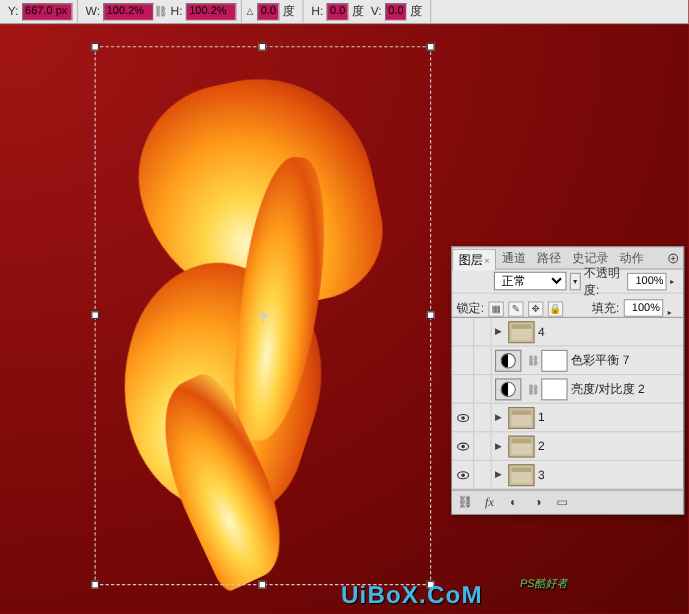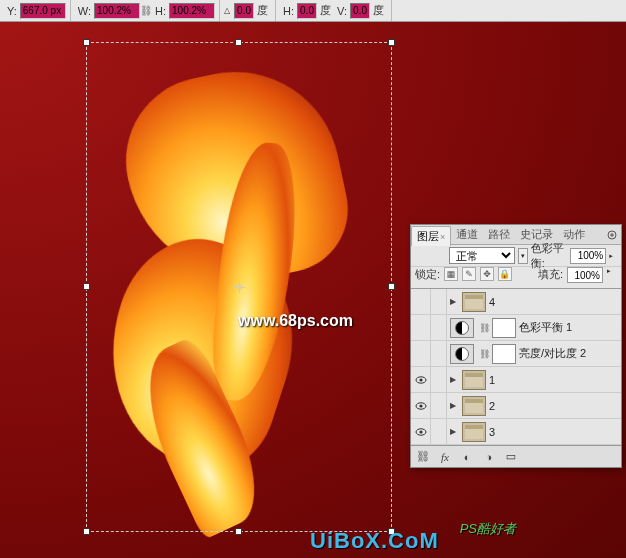--- a/index.html
+++ b/index.html
@@ -33,39 +33,39 @@
   .center-mark::before { left: 50%; top: 0; width: 1px; height: 100%; }
   .center-mark::after { top: 50%; left: 0; height: 1px; width: 100%; }
   .center-mark .ring { position: absolute; left: 3px; top: 3px; width: 6px; height: 6px; border: 1px solid #ccc; border-radius: 50%; }
   
   
   .fire-art { position: absolute; left: 100px; top: 40px; width: 280px; height: 460px; pointer-events: none; }
   .fire-shape { position: absolute; background: radial-gradient(ellipse at 40% 70%, #fff6c4 0%, #ffd74a 20%, #ff9b1a 45%, #e0500a 70%, rgba(140,20,5,0) 95%); filter: blur(0.5px); border-radius: 40% 50% 30% 60%; }
   
   .watermark1 { position: absolute; left: 238px; top: 290px; color: #fff; font-size: 16px; font-weight: bold; text-shadow: 1px 1px 2px #000; }
   .watermark2 { position: absolute; left: 310px; bottom: 4px; color: #3fb8e8; font-size: 22px; font-weight: bold; text-shadow: 1px 1px 1px #000; letter-spacing: 1px; }
-  .watermark-logo { position: absolute; right: 110px; bottom: 20px; color: #4fcf62; font-size: 13px; font-style: italic; text-shadow: 1px 1px 1px #000; }
+  .watermark-logo { position: absolute; right: 110px; bottom: 20px; color: #4fcf62; font-size: 10px; font-style: italic; text-shadow: 1px 1px 1px #000; }
   
   
   .panel { position: absolute; right: 4px; top: 224px; width: 212px; background: #e6e6e6; border: 1px solid #888; box-shadow: 2px 2px 6px rgba(0,0,0,0.4); font-size: 11px; color: #222; }
   .panel-tabs { display: flex; align-items: center; height: 20px; border-bottom: 1px solid #aaa; background: #dcdcdc; }
   .tab { padding: 2px 5px; color: #555; cursor: pointer; white-space: nowrap; }
   .tab.active { background: #f0f0f0; color: #000; border: 1px solid #aaa; border-bottom: none; border-radius: 2px 2px 0 0; position: relative; top: 1px; }
   .tab-x { font-size: 9px; padding-left: 1px; color: #888; }
   .panel-menu { margin-left: auto; padding: 0 4px; cursor: pointer; }
   .panel-menu svg { display: block; }
   
   .panel-row { display: flex; align-items: center; height: 22px; padding: 0 4px; border-bottom: 1px solid #ccc; gap: 3px; }
   .select { height: 17px; border: 1px solid #888; background: #fff; font-size: 11px; padding: 0 2px; flex: 0 0 66px; margin-left: 34px; }
   .dd-arrow { width: 12px; height: 16px; border: 1px solid #999; background: #eee; display: inline-flex; align-items: center; justify-content: center; font-size: 7px; }
   .pct-input { width: 36px; height: 16px; border: 1px solid #999; background: #fff; font-size: 10px; text-align: right; padding-right: 2px; }
   .slider-tri { width: 10px; font-size: 7px; color: #333; cursor: pointer; }
   .lbl { color: #333; }
   
-  .lock-row { display: flex; align-items: flex-start; height: 22px; padding: 0 4px; border-bottom: 1px solid #999; gap: 4px; }
+  .lock-row { display: flex; align-items: flex-end; height: 22px; padding: 0 4px; border-bottom: 1px solid #999; gap: 4px; }
   .lock-icon { width: 14px; height: 14px; border: 1px solid #aaa; background: #f4f4f4; display: inline-flex; align-items: center; justify-content: center; font-size: 9px; color: #555; }
   
   .layer-list { max-height: 220px; overflow: hidden; }
   .layer { display: flex; align-items: center; height: 26px; border-bottom: 1px solid #ccc; }
   .vis-col { width: 20px; height: 100%; border-right: 1px solid #ccc; display: flex; align-items: center; justify-content: center; }
   .eye { width: 12px; height: 10px; }
   .eye svg { display: block; }
   .link-col { width: 16px; height: 100%; border-right: 1px solid #ccc; display: flex; align-items: center; justify-content: center; }
   .arrow-col { width: 12px; display: flex; align-items: center; justify-content: center; font-size: 8px; color: #444; }
   .thumb { width: 24px; height: 20px; border: 1px solid #888; background: #fff; margin: 0 3px; display: flex; align-items: center; justify-content: center; overflow: hidden; }
@@ -127,21 +127,20 @@
     <div class="handle h-ml"></div>
     <div class="handle h-mr"></div>
     <div class="handle h-bl"></div>
     <div class="handle h-bm"></div>
     <div class="handle h-br"></div>
     <div class="center-mark">
         <div class="ring"></div>
       </div>
   </div>
 
-  <div class="watermark1">www.68ps.com</div>
   <div class="watermark-logo">PS酷好者</div>
   <div class="watermark2">UiBoX.CoM</div>
 </div>
 
 <div class="panel">
   <div class="panel-tabs">
     <span class="tab active"><span>图层</span><span class="tab-x">×</span></span>
     <span class="tab">通道</span>
     <span class="tab">路径</span>
     <span class="tab">史记录</span>
@@ -152,21 +151,21 @@
           <path d="M3 5h4M5 3v4" stroke="#555"></path>
         </svg>
     </span>
   </div>
 
   <div class="panel-row">
     <select class="select">
       <option>正常</option>
     </select>
     <span class="dd-arrow">▾</span>
-    <span class="lbl" style="margin-left:auto">色彩平衡:</span>
+    <span class="lbl" style="margin-left:auto">不透明度:</span>
     <input class="pct-input" value="100%" style="">
     <span class="slider-tri">▸</span>
   </div>
 
   <div class="lock-row">
     <span class="lbl">锁定:</span>
     <span class="lock-icon">▦</span>
     <span class="lock-icon">✎</span>
     <span class="lock-icon">✥</span>
     <span class="lock-icon">🔒</span>
@@ -186,21 +185,21 @@
     </div>
 
     <div class="layer">
       <div class="vis-col"></div>
       <div class="link-col"></div>
       <div class="thumb adj">
           <div class="circ"></div>
         </div>
       <span class="link-chain">⛓</span>
       <div class="thumb mask"></div>
-      <span class="layer-name">色彩平衡 1</span>
+      <span class="layer-name">色彩平衡 7</span>
     </div>
 
     <div class="layer">
       <div class="vis-col"></div>
       <div class="link-col"></div>
       <div class="thumb adj">
           <div class="circ"></div>
         </div>
       <span class="link-chain">⛓</span>
       <div class="thumb mask"></div>

